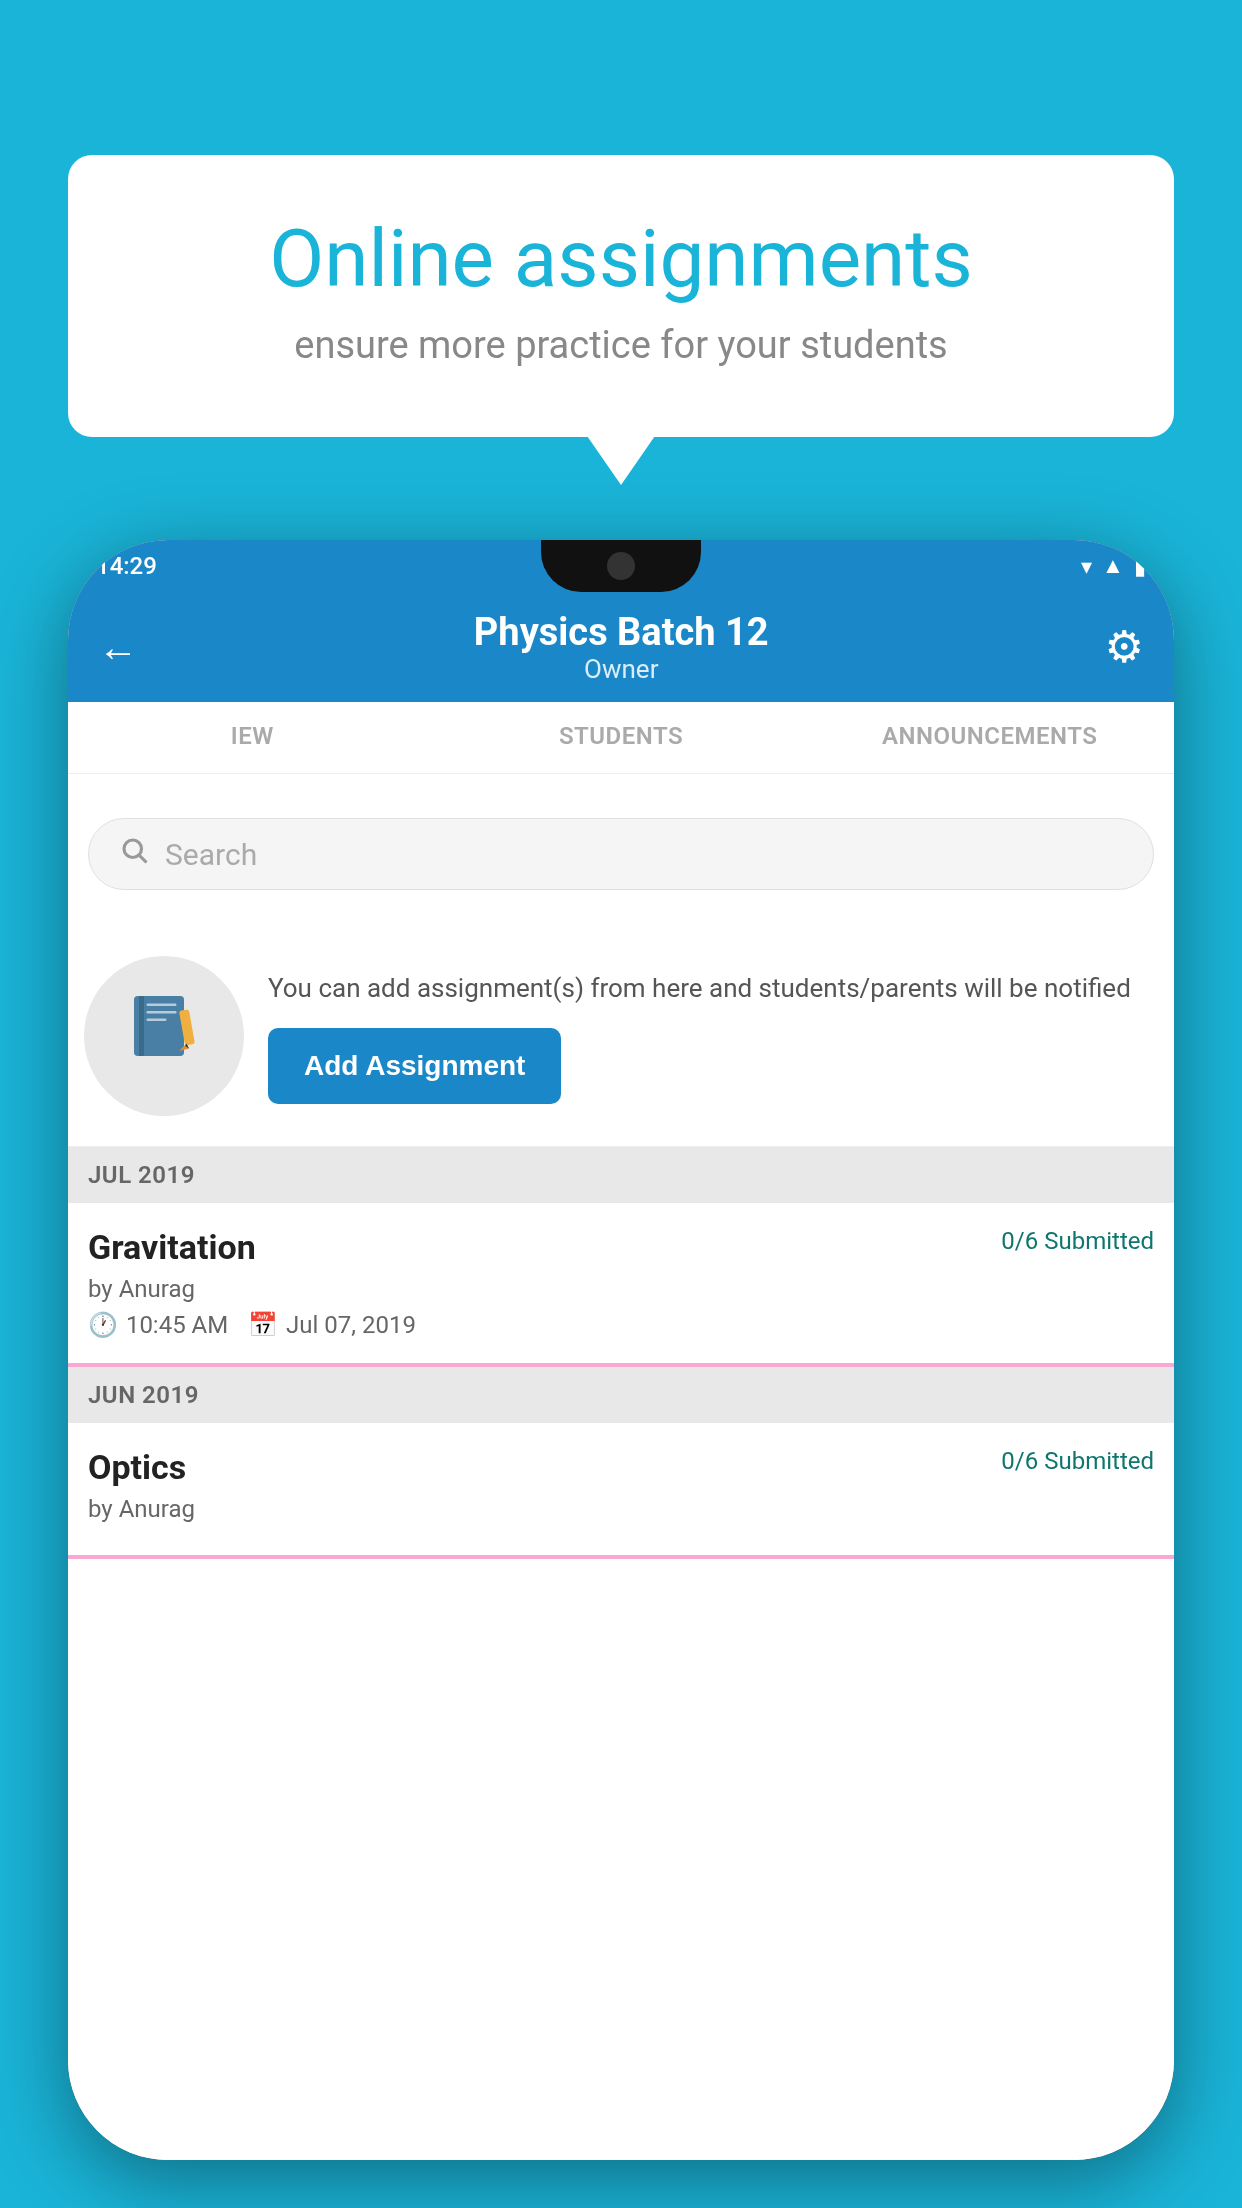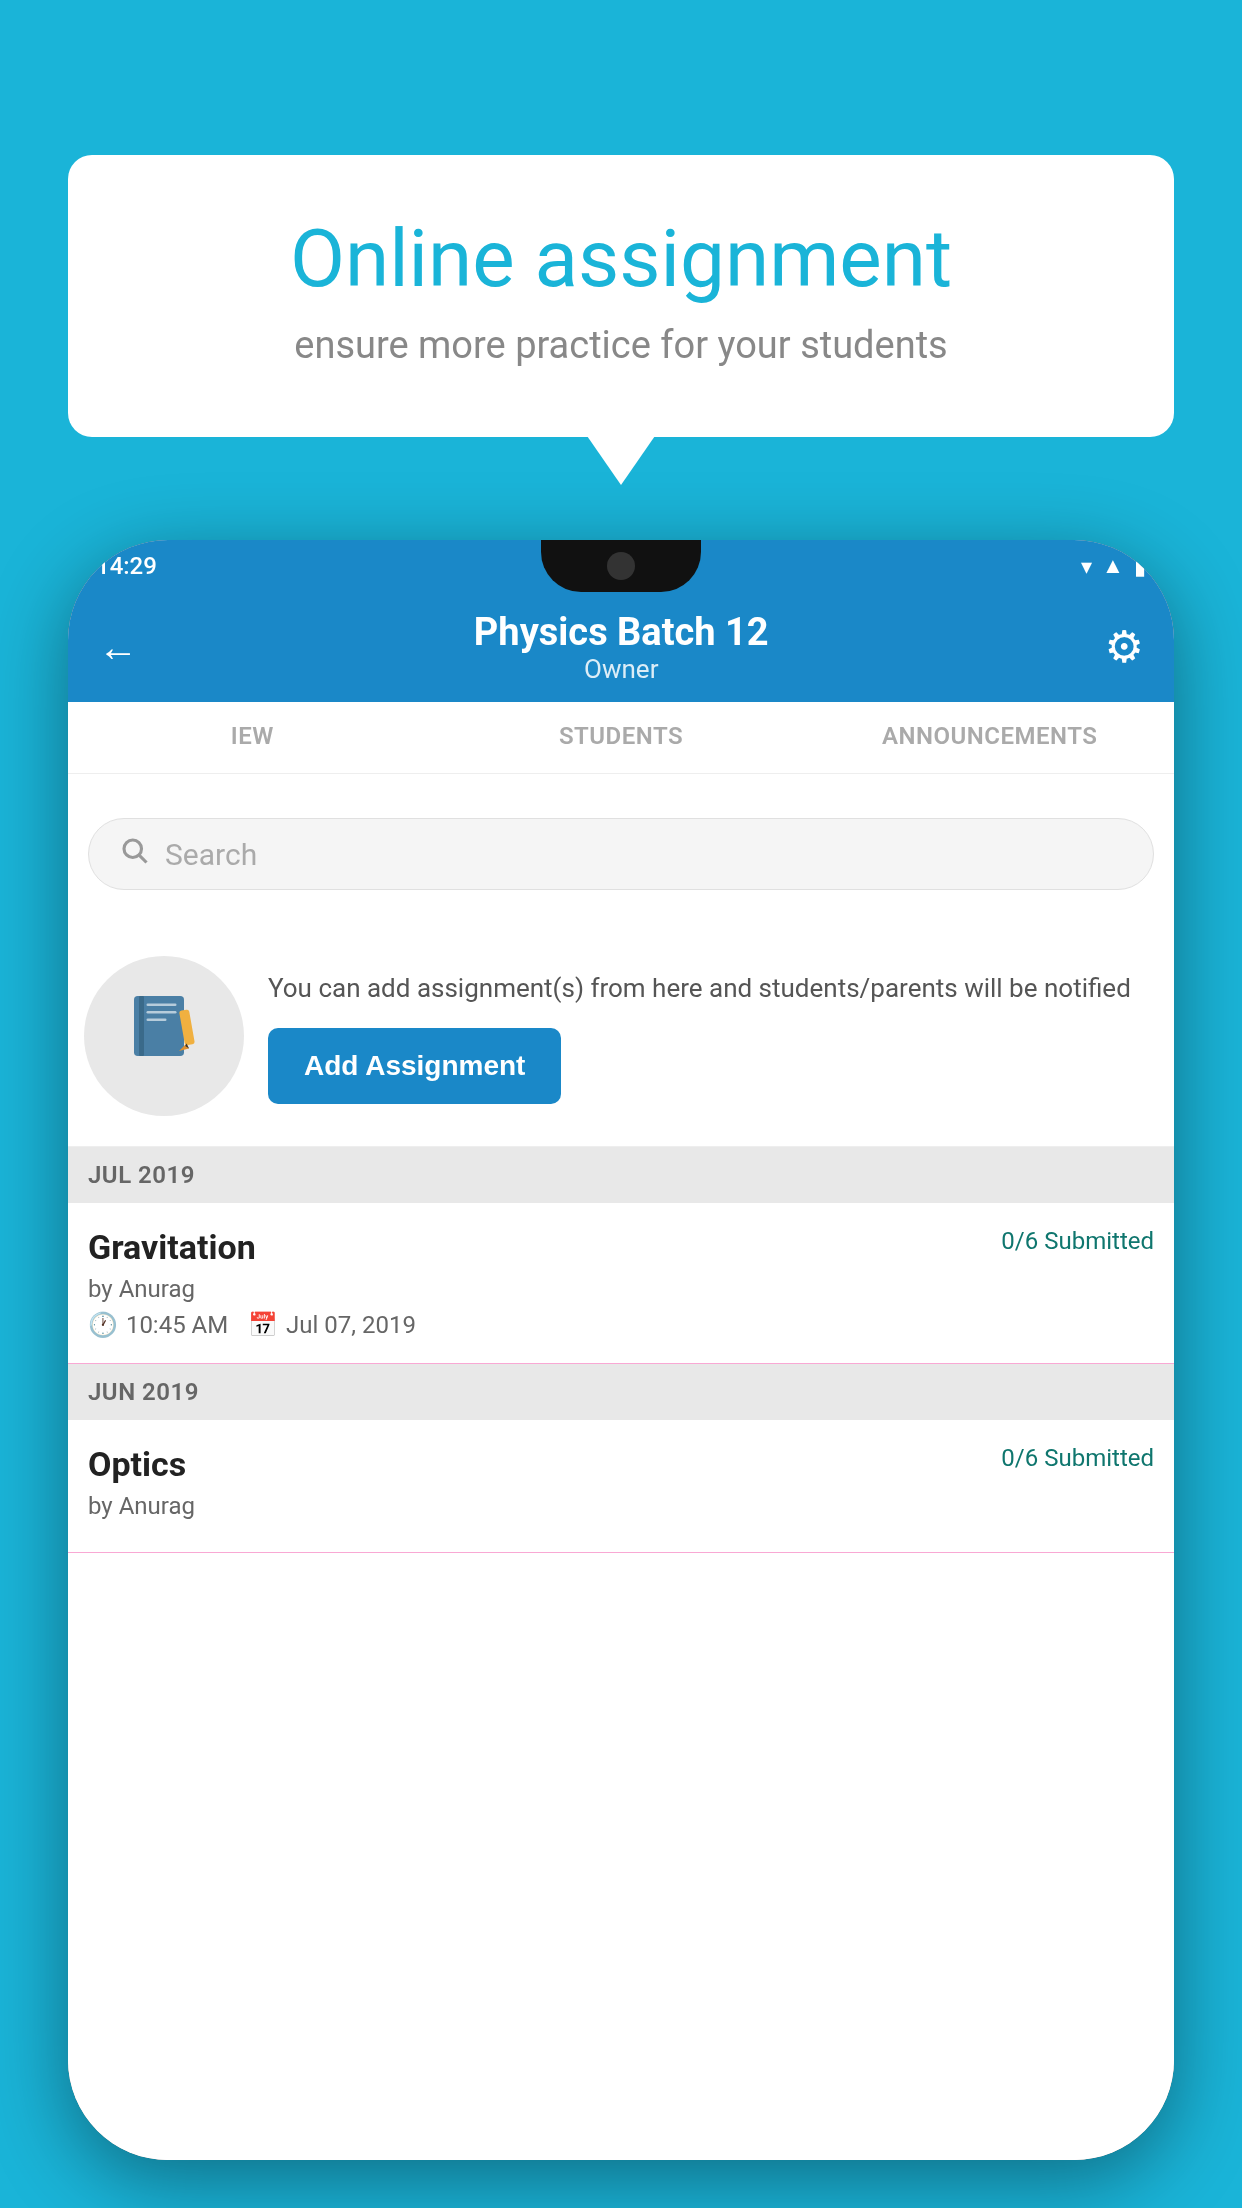--- a/index.html
+++ b/index.html
@@ -280,21 +280,21 @@
       padding: 14px 20px;
       font-size: 24px;
       font-weight: 600;
       color: #666;
       letter-spacing: 0.5px;
     }
 
     
     .assignment-item {
       padding: 24px 20px;
-      border-bottom: 1px solid #f9a8d4;
+      border-bottom: 4px solid #f9a8d4;
       background: white;
     }
 
     .assignment-row-top {
       display: flex;
       justify-content: space-between;
       align-items: flex-start;
       margin-bottom: 8px;
     }
 
@@ -344,21 +344,21 @@
       background: white;
       border-radius: 68px;
       overflow: hidden;
     }
   </style>
 </head>
 <body>
 
 <div class="speech-bubble-container">
   <div class="speech-bubble">
-    <div class="bubble-title">Online assignment</div>
+    <div class="bubble-title">Online assignments</div>
     <div class="bubble-subtitle">ensure more practice for your students</div>
   </div>
 </div>
 
 <div class="phone-frame">
 
   <div class="screen-content">
 
     <div class="phone-notch">
       <div class="phone-camera"></div>

